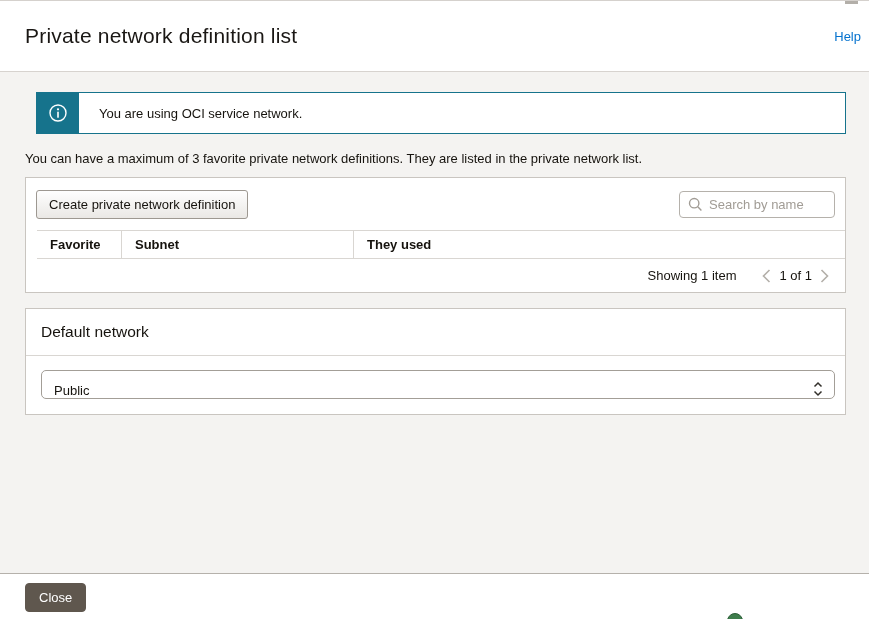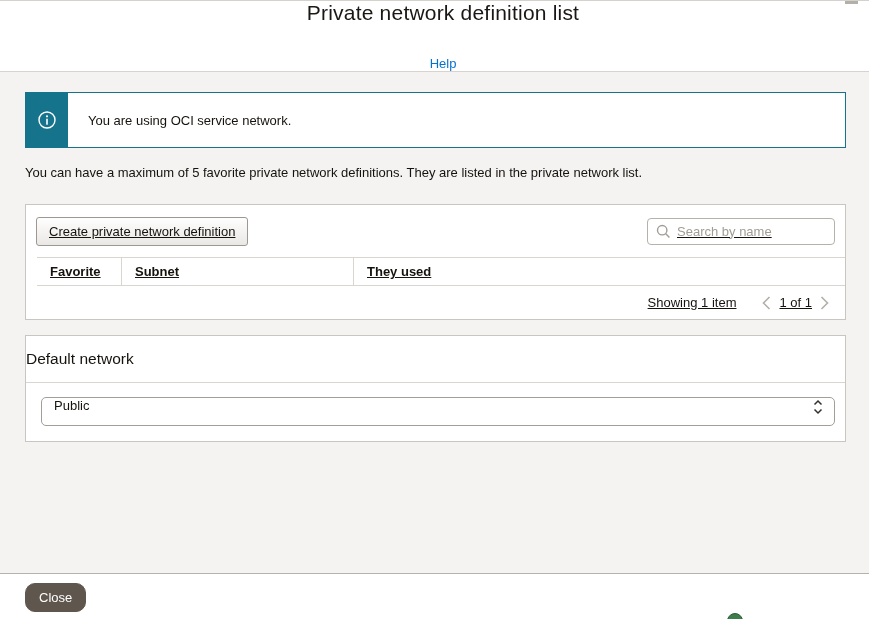--- a/index.html
+++ b/index.html
@@ -15,21 +15,20 @@
 
   
   .page-header {
     height: 71px;
     background: #ffffff;
     border-bottom: 1px solid #d7d3cf;
     display: flex;
     align-items: center;
     justify-content: space-between;
     padding: 0 8px 0 25px;
-    flex-direction: column;
   }
   .page-title {
     font-size: 21px;
     color: #1a1714;
     letter-spacing: 0.2px;
   }
   .help-link {
     font-size: 13px;
     color: #0572ce;
     cursor: pointer;
@@ -44,23 +43,24 @@
   
   .content {
     background: #f4f3f1;
     min-height: 501px;
     padding: 20px 23px 0 25px;
   }
 
   .info-banner {
     background: #ffffff;
     border: 1.5px solid #16738c;
-    height: 56px;
+    height: 42px;
     display: flex;
     align-items: stretch;
+    margin-left: 11px;
   }
   .info-banner-accent {
     width: 42px;
     background: #16738c;
     display: flex;
     align-items: center;
     justify-content: center;
     flex: none;
   }
   .info-banner-text {
@@ -73,21 +73,21 @@
   .intro-text {
     margin-top: 17px;
     font-size: 13px;
   }
 
   
   .panel {
     background: #ffffff;
     border: 1px solid #c9c5c0;
   }
-  .table-panel { margin-top: 24px; text-decoration: underline; }
+  .table-panel { margin-top: 11px; }
 
   .table-toolbar {
     height: 52px;
     display: flex;
     align-items: center;
     justify-content: space-between;
     padding: 0 10px;
   }
   .create-btn {
     font-family: "Liberation Sans", sans-serif;
@@ -95,21 +95,21 @@
     color: #16130e;
     background: linear-gradient(#fefefe, #eae8e5);
     border: 1px solid #9d9891;
     border-radius: 3px;
     padding: 6px 12px;
     cursor: pointer;
   }
   .search-box {
     display: flex;
     align-items: center;
-    width: 188px;
+    width: 156px;
     height: 27px;
     background: #ffffff;
     border: 1px solid #b5b1ab;
     border-radius: 4px;
     padding: 0 8px;
   }
   .search-box svg { flex: none; }
   .search-input {
     font-family: "Liberation Sans", sans-serif;
     border: none;
@@ -196,33 +196,33 @@
     padding: 0 4px;
   }
   .page-indicator { margin: 0 4px; font-size: 13px; }
 
   
   .default-panel { margin-top: 15px; }
   .default-title-row {
     height: 47px;
     display: flex;
     align-items: center;
-    padding-left: 0;
+    padding-left: 15px;
     border-bottom: 1px solid #d9d6d2;
     font-size: 15.5px;
   }
   .default-body { padding: 14px 10px 15px 15px; }
   .select-label { font-size: 12.5px; margin-bottom: 13px; }
   .select-box {
     height: 29px;
     border: 1px solid #a39e97;
     border-radius: 5px;
     background: #ffffff;
     display: flex;
-    align-items: flex-start;
+    align-items: flex-end;
     justify-content: space-between;
     padding: 0 10px 0 12px;
     font-size: 13px;
     cursor: pointer;
   }
 
   
   .page-footer {
     position: absolute;
     left: 0; right: 0; bottom: 0;
@@ -230,21 +230,21 @@
     background: #ffffff;
     border-top: 1px solid #b5b1ab;
     padding: 9px 0 0 25px;
   }
   .close-btn {
     font-family: "Liberation Sans", sans-serif;
     font-size: 13px;
     color: #ffffff;
     background: #5f574e;
     border: 1px solid #5f574e;
-    border-radius: 10px;
+    border-radius: 4px;
     padding: 6px 13px;
     cursor: pointer;
   }
   .chat-widget-fragment {
     position: absolute;
     left: 727px;
     bottom: -10px;
     width: 16px;
     height: 16px;
     border-radius: 50%;
@@ -270,21 +270,21 @@
         <svg width="20" height="20" viewBox="0 0 20 20">
           <circle cx="10" cy="10" r="8" fill="none" stroke="#ffffff" stroke-width="1.4"></circle>
           <circle cx="10" cy="6.3" r="1.1" fill="#ffffff"></circle>
           <rect x="9.2" y="8.7" width="1.6" height="6" fill="#ffffff"></rect>
         </svg>
       </span>
     </div>
     <div class="info-banner-text">You are using OCI service network.</div>
   </div>
 
-  <div class="intro-text">You can have a maximum of 5 favorite private network definitions. They are listed in the private network list.</div>
+  <div class="intro-text">You can have a maximum of 3 favorite private network definitions. They are listed in the private network list.</div>
 
   <div class="panel table-panel">
 
     <div class="table-toolbar">
       <button class="create-btn">Create private network definition</button>
       <div class="search-box">
         <span style="display:inline-flex;">
           <svg width="15" height="15" viewBox="0 0 15 15">
             <circle cx="6.2" cy="6.2" r="4.7" fill="none" stroke="#a19c95" stroke-width="1.4"></circle>
             <line x1="9.8" y1="9.8" x2="13.4" y2="13.4" stroke="#a19c95" stroke-width="1.4"></line>

